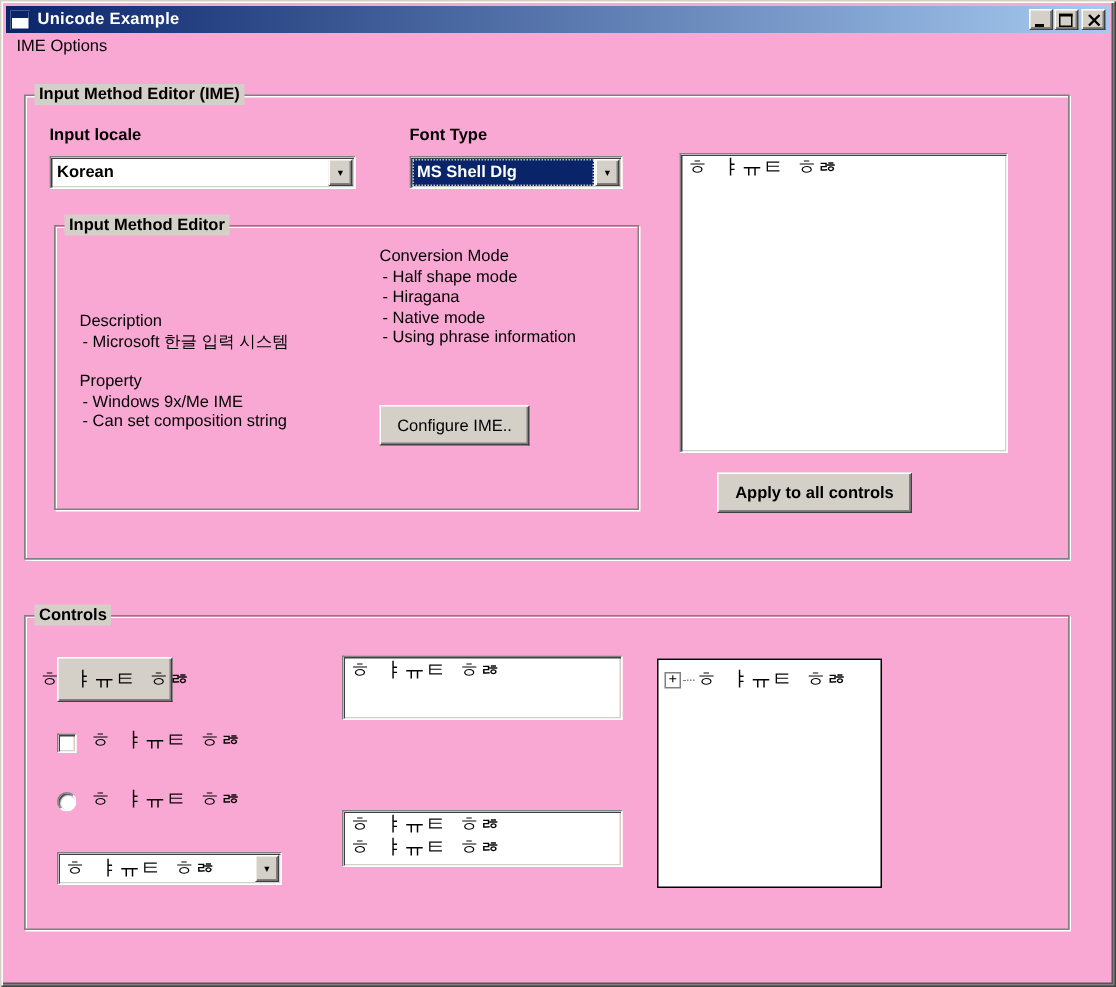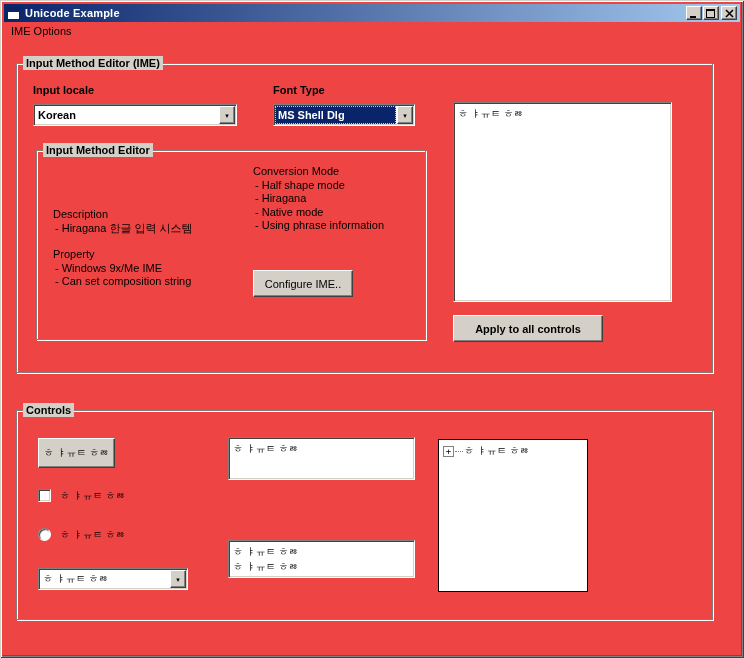--- a/index.html
+++ b/index.html
@@ -1,18 +1,18 @@
 <!DOCTYPE html>
 <html><head>
 <meta charset="utf-8">
 <style>
   html,body{margin:0;padding:0;background:#3a6ea5;}
   *{box-sizing:border-box;}
   #window{
-    position:relative;width:744px;height:658px;background:#ef4444;
+    position:relative;width:744px;height:658px;background:#f9a8d4;
     font-family:"Liberation Sans","DejaVu Sans",sans-serif;font-size:11px;color:#000;
     box-shadow:inset 1px 1px 0 #D4D0C8,inset -1px -1px 0 #404040,
                inset 2px 2px 0 #FFFFFF,inset -2px -2px 0 #808080,
                inset -3px -3px 0 #565656;
     overflow:hidden;
   }
   
   .titlebar{
     position:absolute;left:4px;top:4px;width:736px;height:18px;
     background:linear-gradient(to right,#0A246A,#A6CAF0);
@@ -63,21 +63,21 @@
     outline:1px dotted #c8c8c8;outline-offset:-1px;}
   .combo .drop-btn{position:absolute;right:2px;top:2px;width:16px;bottom:2px;
     background:#D4D0C8;display:flex;align-items:center;justify-content:center;
     border-top:1px solid #fff;border-left:1px solid #fff;
     border-right:1px solid #404040;border-bottom:1px solid #404040;
     box-shadow:inset -1px -1px 0 #808080;font-size:7px;line-height:7px;color:#000;}
   .bold{font-weight:bold;}
   .static{position:absolute;white-space:nowrap;line-height:13.5px;}
   .textblock{position:absolute;line-height:13.5px;white-space:nowrap;}
   .textblock .item{margin-left:2px;}
-  .jamo{font-size:10px;}
+  .jamo{font-size:14px;font-family:Liberation Mono, monospace;}
   
   .checkbox-box{position:absolute;width:13px;height:13px;}
   .radio-box{position:absolute;width:13px;height:13px;border-radius:50%;background:#fff;
     border-top:1px solid #808080;border-left:1px solid #808080;
     border-bottom:1px solid #fff;border-right:1px solid #fff;
     box-shadow:inset 1px 1px 1px #404040;}
   .editbox{position:absolute;padding:3px 4px;overflow:hidden;}
   .editline{line-height:15px;white-space:nowrap;}
   .treeview{position:absolute;background:#fff;border:1px solid #000;}
   .tree-row{position:absolute;left:4px;top:4px;display:flex;align-items:center;}
@@ -138,21 +138,21 @@
     </div>
   </div>
 
   <div class="etched" style="left:36px;top:150px;width:390px;height:190px;">
     <div class="group-label">Input Method Editor</div>
   </div>
 
 
   <div class="textblock" style="left:53px;top:208px;">
     <div>Description</div>
-    <div class="item">- Hiragana 한글 입력 시스템</div>
+    <div class="item">- Microsoft 한글 입력 시스템</div>
   </div>
 
   <div class="textblock" style="left:53px;top:248px;">
     <div>Property</div>
     <div class="item">- Windows 9x/Me IME</div>
     <div class="item">- Can set composition string</div>
   </div>
 
   <div class="textblock" style="left:253px;top:165px;">
     <div>Conversion Mode</div>
@@ -161,21 +161,21 @@
     <div class="item">- Native mode</div>
     <div class="item">- Using phrase information</div>
   </div>
 
   <div class="btn raised" style="left:253px;top:270px;width:100px;height:27px;">Configure IME..</div>
 
   <div class="sunken editbox" style="left:453px;top:102px;width:219px;height:200px;">
     <div class="editline jamo">ㅎ ㅑㅠㅌ ㅎㅀ</div>
   </div>
 
-  <div class="btn raised bold" style="left:453px;top:315px;width:150px;height:27px;">Apply to all controls</div>
+  <div class="btn raised bold" style="left:478px;top:315px;width:130px;height:27px;">Apply to all controls</div>
 
   <div class="etched" style="left:16px;top:410px;width:697px;height:210px;">
     <div class="group-label">Controls</div>
   </div>
 
   <div class="btn raised jamo" style="left:38px;top:438px;width:77px;height:30px;">ㅎ ㅑㅠㅌ ㅎㅀ</div>
 
   <div class="checkbox-box sunken" style="left:38px;top:489px;"></div>
   <div class="static jamo" style="left:60px;top:489px;">ㅎ ㅑㅠㅌ ㅎㅀ</div>
 

